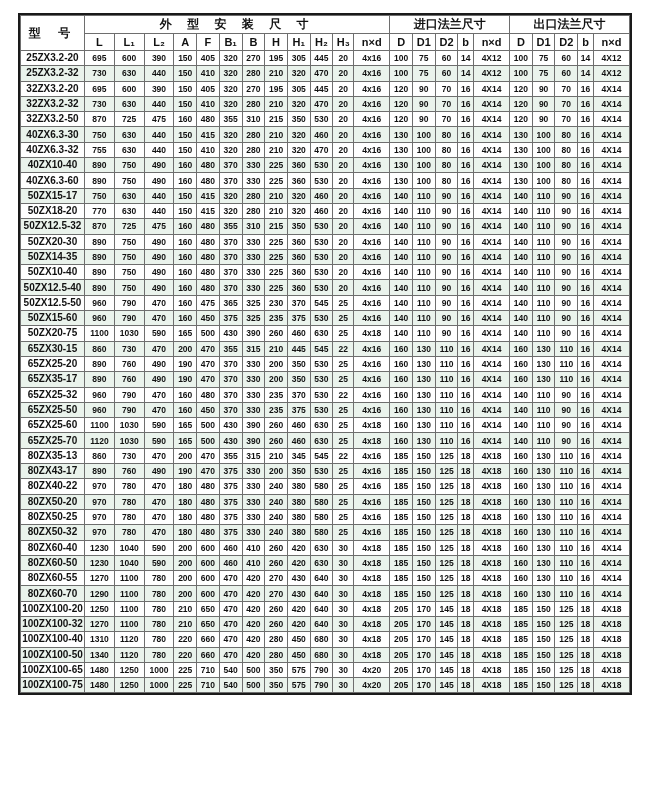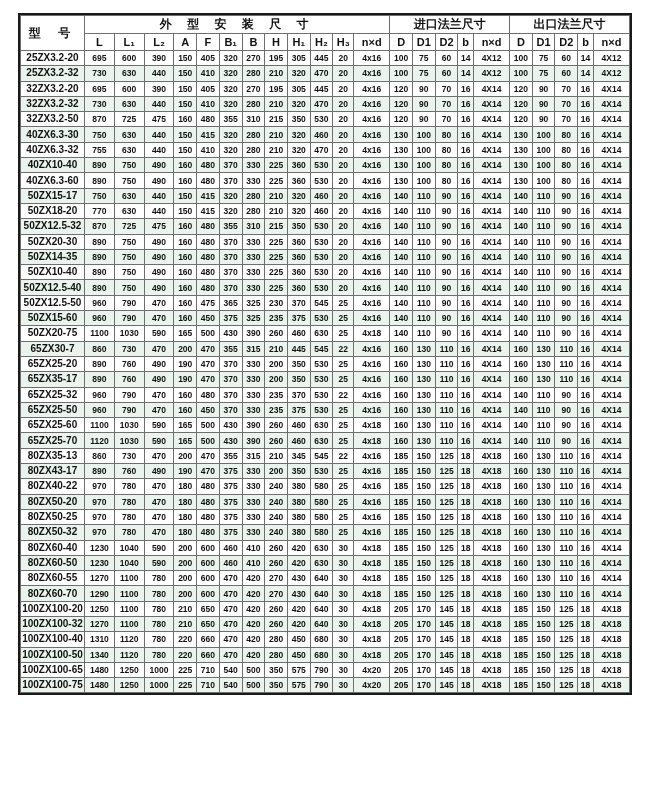--- a/index.html
+++ b/index.html
@@ -594,21 +594,21 @@
             <td>90</td>
             <td>16</td>
             <td class="nxd">4X14</td>
             <td>140</td>
             <td>110</td>
             <td>90</td>
             <td>16</td>
             <td class="nxd">4X14</td>
           </tr>
           <tr>
-            <td class="model">65ZX30-7</td>
+            <td class="model">65ZX30-15</td>
             <td>860</td>
             <td>730</td>
             <td>470</td>
             <td>200</td>
             <td>470</td>
             <td>355</td>
             <td>315</td>
             <td>210</td>
             <td>445</td>
             <td>545</td>

